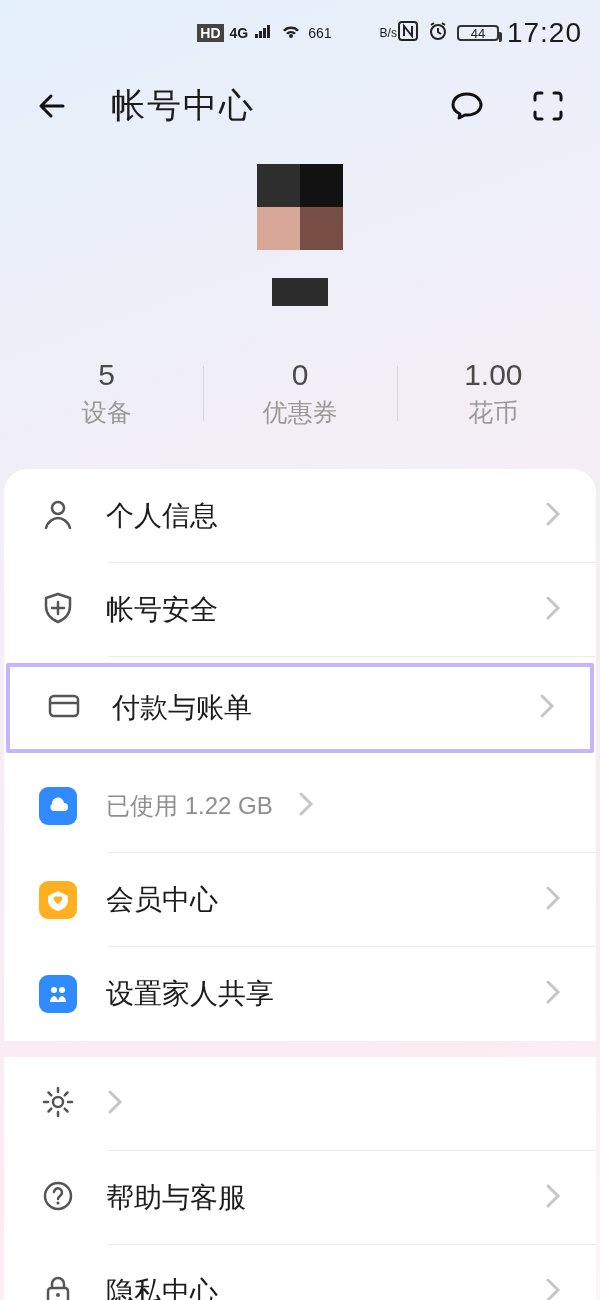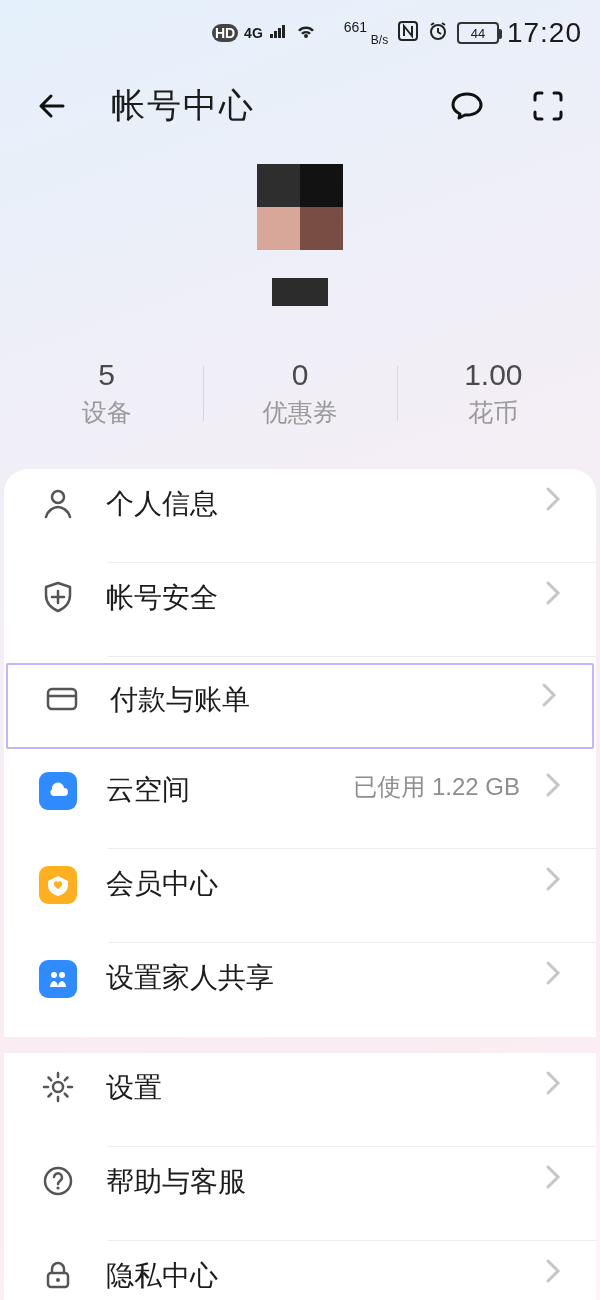--- a/index.html
+++ b/index.html
@@ -18,27 +18,27 @@
   align-items: center;
   justify-content: space-between;
   padding: 0 18px;
   color: #1a1a1a;
   font-size: 20px;
 }
 .status-left { flex: 1; }
 .status-center { flex: 0; display: flex; align-items: center; gap: 6px; white-space: nowrap;}
 .status-right { flex: 1; display: flex; align-items: center; justify-content: flex-end; gap: 8px; }
 .hd-badge {
-  background: #444; color: #fff; font-size: 14px; padding: 1px 3px; border-radius: 9px; font-weight: bold; text-align: center;
-}
-.speed-box { font-size: 14px; line-height: 1; display:flex; flex-direction:column; align-items:center; }
+  background: #444; color: #fff; font-size: 14px; padding: 1px 3px; border-radius: 0; font-weight: bold; text-align: center;
+}
+.speed-box { font-size: 14px; line-height: 1; display:flex; flex-direction:row; align-items:center; }
 .speed-box .bs { font-size: 12px; margin-left: 48px; }
 .battery {
   display:inline-flex; align-items:center;
-  border: 2px solid #333; border-radius: 4px; width: 42px; height: 22px;
+  border: 2px solid #333; border-radius: 4px; width: 42px; height: 16px;
   position: relative; font-size: 13px; justify-content:center;
 }
 .battery::after {
   content:""; position:absolute; right:-5px; top:5px; width:3px; height:10px; background:#333; border-radius:0 2px 2px 0;
 }
 .time { font-size: 28px; font-weight: 400; letter-spacing:1px; }
 
 
 .header {
   height: 80px;
@@ -93,44 +93,44 @@
 
 
 .card {
   background: #fff;
   border-radius: 24px 24px 0 0;
   margin: 0 4px;
   padding: 0;
 }
 .card.secondary { border-radius: 0; margin-top: 16px; }
 .row {
-  display: flex; align-items: flex-start;
+  display: flex; align-items: center;
   min-height: 94px;
-  padding: 16px 34px;
+  padding: 8px 34px;
   position: relative;
 }
 .row .icon-slot {
   width: 40px; height: 40px; flex-shrink:0;
   display: flex; align-items:center; justify-content:center;
   margin-right: 28px;
 }
 .row .label {
   font-size: 28px; color: #1c1c1c; flex: 1;
 }
 .row .trail {
   font-size: 24px; color: #8e8e8e; margin-right: 24px;
 }
 .row .chev {
   color: #c0c0c0;
 }
 .row .divider {
   position: absolute; left: 104px; right: 0; bottom: 0; height: 1px; background: #ededed;
 }
 .highlight-frame {
-  border: 2px solid #c4b5fd;
+  border: 4px solid #c4b5fd;
   margin: 6px 2px;
   border-radius: 2px;
 }
 .icon-color-box {
   width: 38px; height: 38px; border-radius: 9px;
   display:flex; align-items:center; justify-content:center;
 }
 </style>
 </head>
 <body>
@@ -271,21 +271,20 @@
   </div>
 
   <div class="row" style="margin-top:6px;">
     <div class="icon-slot">
         <span class="icon-color-box" style="background:#2f8bff;">
       <svg width="26" height="26" viewBox="0 0 26 26">
             <path d="M8 18h11a4 4 0 000-8 6 6 0 00-12 1 4 4 0 001 7z" fill="#fff"></path>
           </svg>
     </span>
       </div>
-    <div class="label">云空间</div>
     <div class="trail">已使用 1.22 GB</div>
     <span class="chev"><svg width="18" height="28" viewBox="0 0 18 28">
           <path d="M4 4l10 10L4 24" stroke="#c6c6c6" stroke-width="3" fill="none" stroke-linecap="round"></path>
         </svg></span>
     <div class="divider"></div>
   </div>
 
   <div class="row">
     <div class="icon-slot">
         <span class="icon-color-box" style="background:#ffb020;">
@@ -323,21 +322,20 @@
 
   <div class="row">
     <div class="icon-slot">
         <span>
       <svg width="36" height="36" viewBox="0 0 36 36">
             <circle cx="18" cy="18" r="5" fill="none" stroke="#555" stroke-width="2.5"></circle>
             <path d="M18 4v4M18 28v4M32 18h-4M8 18H4M27.5 8.5l-2.8 2.8M11.3 24.7l-2.8 2.8M27.5 27.5l-2.8-2.8M11.3 11.3L8.5 8.5" stroke="#555" stroke-width="2.5" stroke-linecap="round"></path>
           </svg>
     </span>
       </div>
-    <div class="label">设置</div>
     <span class="chev"><svg width="18" height="28" viewBox="0 0 18 28">
           <path d="M4 4l10 10L4 24" stroke="#c6c6c6" stroke-width="3" fill="none" stroke-linecap="round"></path>
         </svg></span>
     <div class="divider"></div>
   </div>
 
   <div class="row">
     <div class="icon-slot">
         <span>
       <svg width="36" height="36" viewBox="0 0 36 36">

